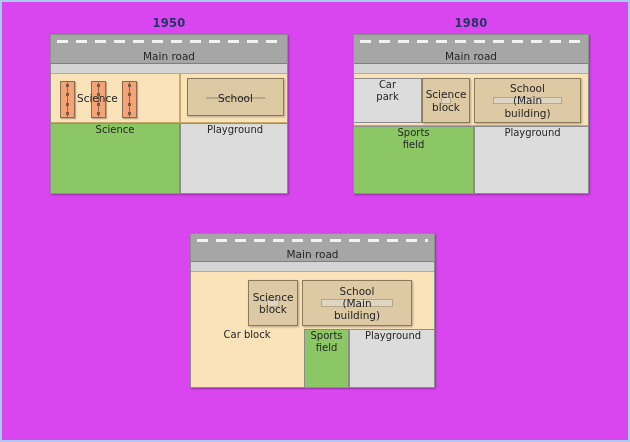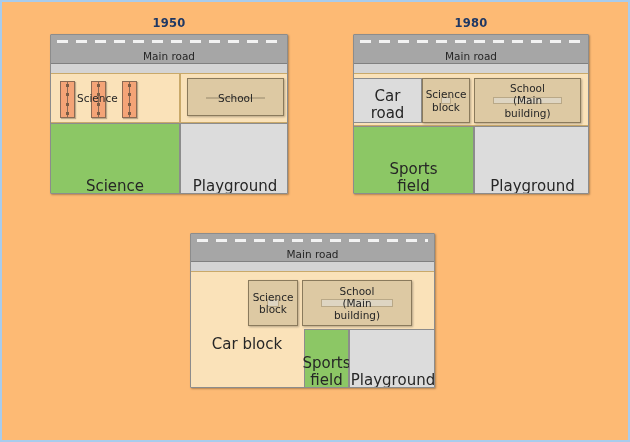--- a/index.html
+++ b/index.html
@@ -13,21 +13,21 @@
     font-family: "DejaVu Sans", sans-serif;
     overflow: hidden;
   }
 
   #page {
     position: relative;
     width: 630px;
     height: 442px;
     box-sizing: border-box;
     border: 2px solid #a8cced;
-    background: #fdba74;
+    background: #d946ef;
   }
 
   
   .panel {
     position: absolute;
   }
   .panel-title {
     text-align: center;
     font-size: 11.5px;
     font-weight: bold;
@@ -76,24 +76,24 @@
     left: 0; right: 0;
     background: #d4d4d4;
     border-bottom: 1px solid #8c8c8c;
   }
 
   
   .zone {
     position: absolute;
     box-sizing: border-box;
     display: flex;
-    align-items: flex-end;
+    align-items: flex-start;
     justify-content: center;
     text-align: center;
-    font-size: 15px;
+    font-size: 10px;
     color: #262626;
     line-height: 1.15;
     border: 1px solid #8c8c8c;
   }
   .zone-grey   { background: #dcdcdc; }
   .zone-green  { background: #8cc765; }
   .zone-sand   { background: #fae2b9; }
   .zone-plain  { border: none; }
 
   
@@ -237,21 +237,21 @@
         <div class="road-dash"></div>
         <div class="road-label">Main road</div>
       </div>
       <div class="pavement" style="top:29px; height:9px;"></div>
 
       <div class="zone zone-sand" style="left:-1px; top:38px; width:238px; height:53px; border-color:#c9a96a;"></div>
 
       <div class="zone zone-grey" style="left:-1px; top:43px; width:69px; height:45px;">
         <span>
           <span>Car</span><br>
-          <span>road</span>
+          <span>park</span>
         </span>
       </div>
 
       <div class="building" style="left:68px; top:43px; width:48px; height:45px;">
         <div class="building-inner">
           <span>
             <span>Science</span><br>
             <span>block</span>
           </span>
         </div>

